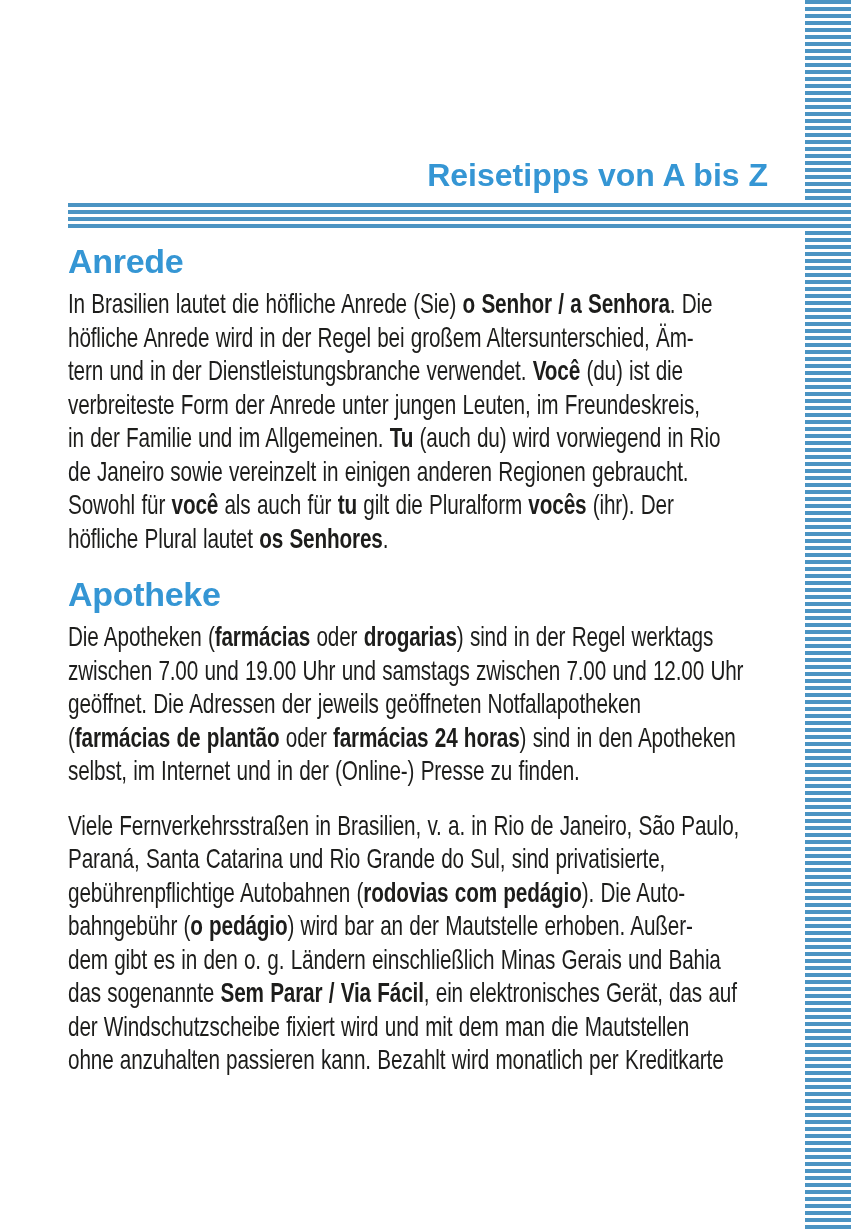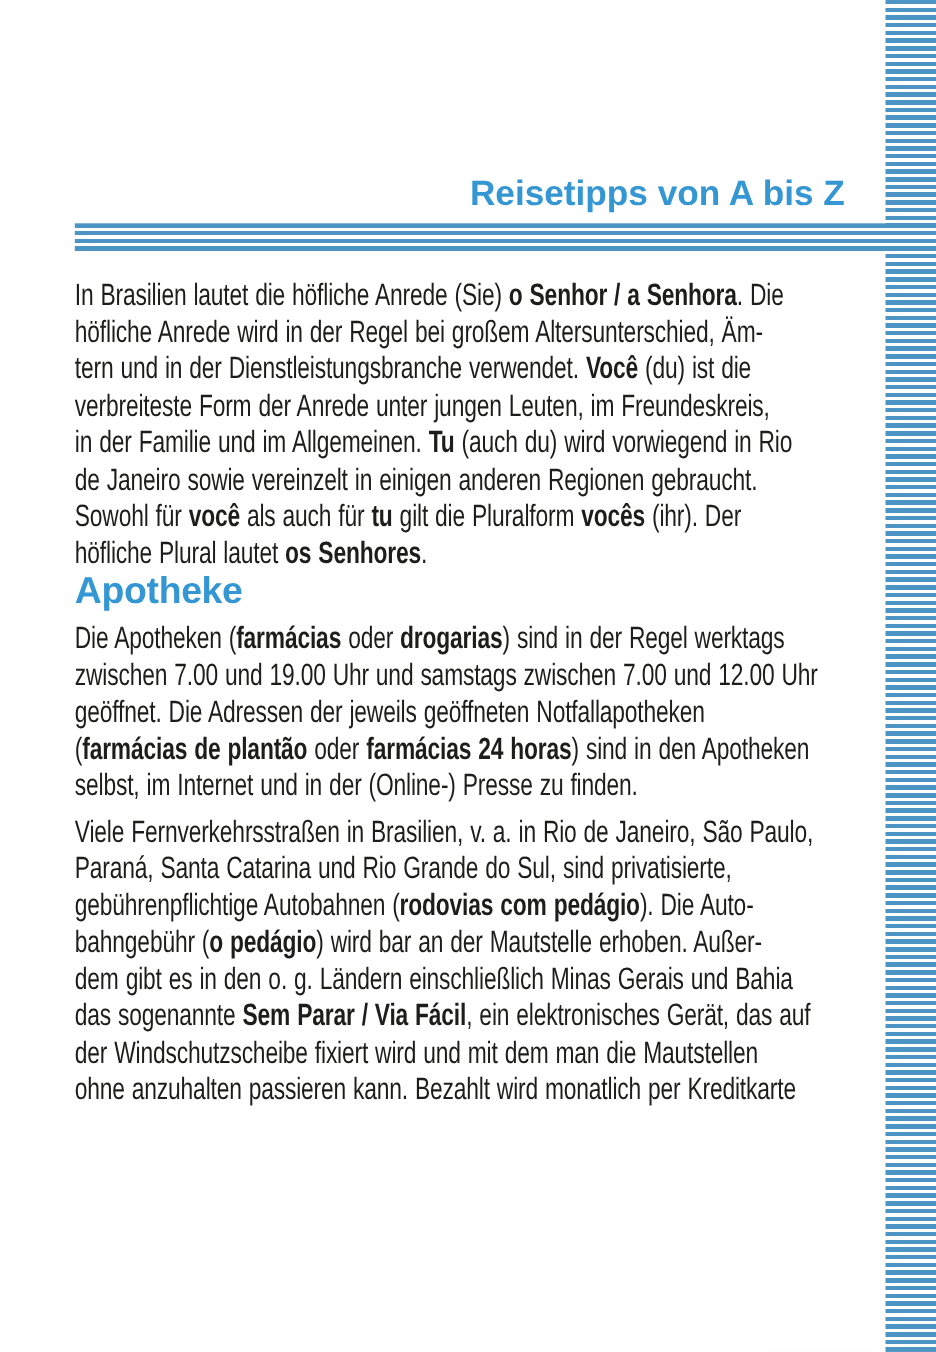--- a/index.html
+++ b/index.html
@@ -25,21 +25,21 @@
     margin:0;
     text-align:right;
     font-size:32px;line-height:38px;font-weight:bold;
     letter-spacing:0px;
     color:var(--accent,#3596d4);
   }
   #content{
     position:absolute;left:68px;top:243px;width:720px;
   }
   section{margin:0;padding:0;}
-  section + section{}
+  section + section{margin-top:21px;}
   section h2{
     margin:0;padding:0;
     font-size:34px;line-height:36px;font-weight:bold;
     letter-spacing:-0.3px;
     color:var(--accent,#3596d4);
   }
   .body{
     margin-top:8px;
     font-size:28px;line-height:33.5px;
     letter-spacing:-0.2px;word-spacing:1px;
@@ -51,20 +51,21 @@
 </style>
 </head>
 <body>
 
 <div class="page">
   <div class="stripe-band"></div>
   <div class="header-rules"></div>
   <h1 class="page-title">Reisetipps von A bis Z</h1>
   <main id="content">
       <section>
+        <h2>Anrede</h2>
         <div class="body">
           <div class="line"><span>In Brasilien lautet die höfliche Anrede (Sie) </span><span class="b">o Senhor / a Senhora</span><span>. Die</span></div>
           <div class="line"><span>höfliche Anrede wird in der Regel bei großem Altersunterschied, Äm-</span></div>
           <div class="line"><span>tern und in der Dienstleistungsbranche verwendet. </span><span class="b">Você</span><span> (du) ist die</span></div>
           <div class="line"><span>verbreiteste Form der Anrede unter jungen Leuten, im Freundeskreis,</span></div>
           <div class="line"><span>in der Familie und im Allgemeinen. </span><span class="b">Tu</span><span> (auch du) wird vorwiegend in Rio</span></div>
           <div class="line"><span>de Janeiro sowie vereinzelt in einigen anderen Regionen gebraucht.</span></div>
           <div class="line"><span>Sowohl für </span><span class="b">você</span><span> als auch für </span><span class="b">tu</span><span> gilt die Pluralform </span><span class="b">vocês</span><span> (ihr). Der</span></div>
           <div class="line"><span>höfliche Plural lautet </span><span class="b">os Senhores</span><span>.</span></div>
         </div>

